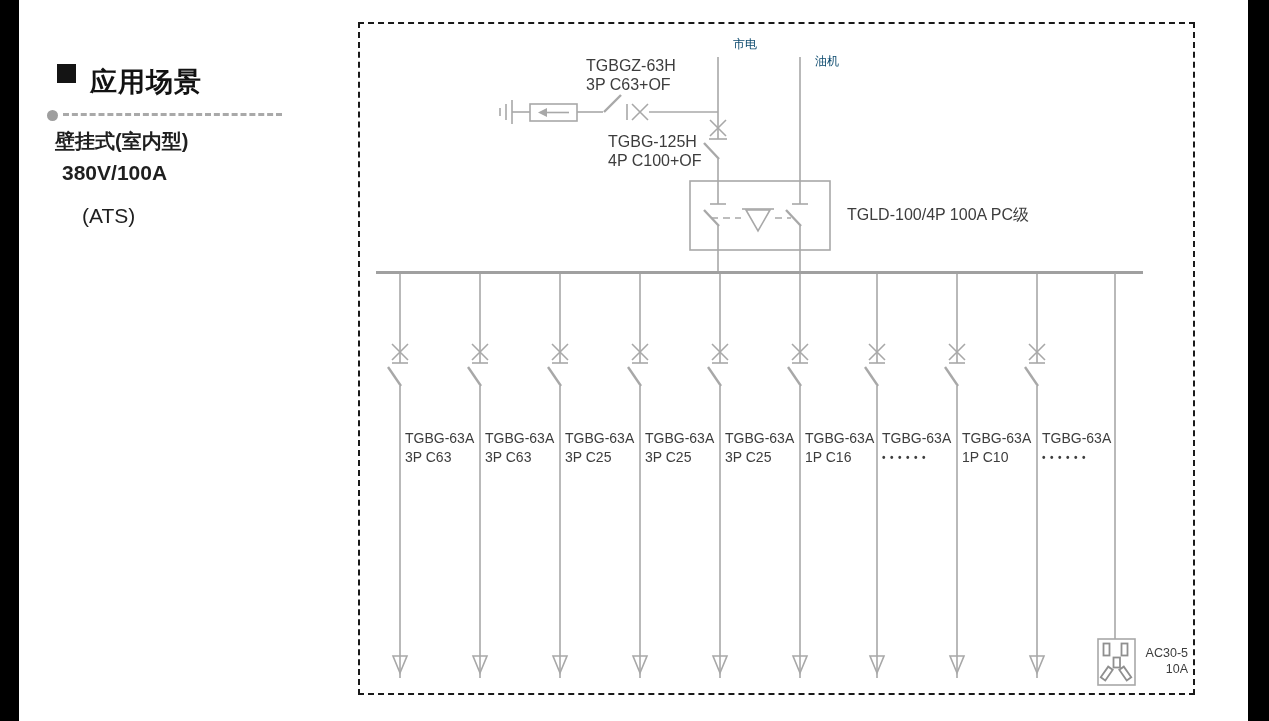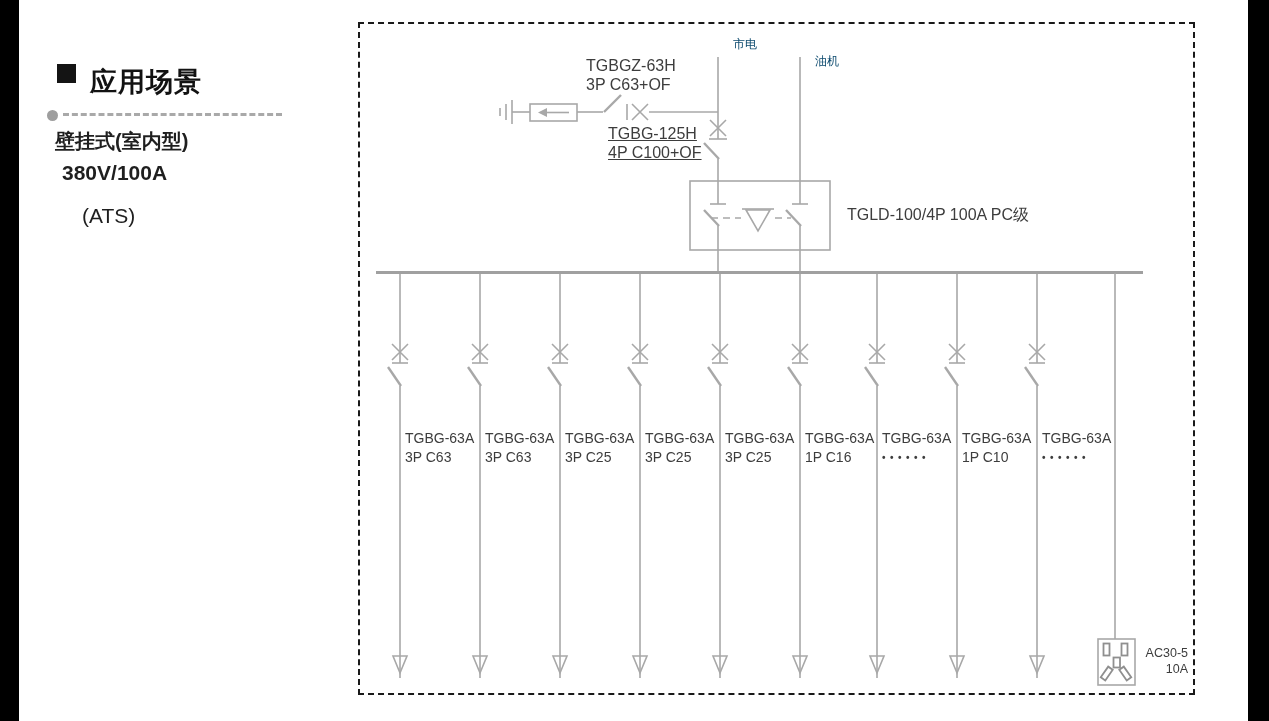--- a/index.html
+++ b/index.html
@@ -146,21 +146,21 @@
   </svg>
 
   <div class="lbl src" style="left:701px;top:35px;">市电</div>
   <div class="lbl src" style="left:783px;top:53px;font-family:Liberation Mono, monospace;">油机</div>
 
   <div class="lbl" style="left:586px;top:56px;">
     <div>TGBGZ-63H</div>
     <div>3P C63+OF</div>
   </div>
 
-  <div class="lbl" style="left:608px;top:124px;text-decoration:underline;">
+  <div class="lbl" style="left:608px;top:132px;">
     <div>TGBG-125H</div>
     <div>4P C100+OF</div>
   </div>
 
   <div class="lbl" style="left:847px;top:205px;">TGLD-100/4P 100A PC级</div>
 
   <div class="branch-lbl" style="left:405px;">
     <span>TGBG-63A</span>
     <span>3P C63</span>
   </div>

